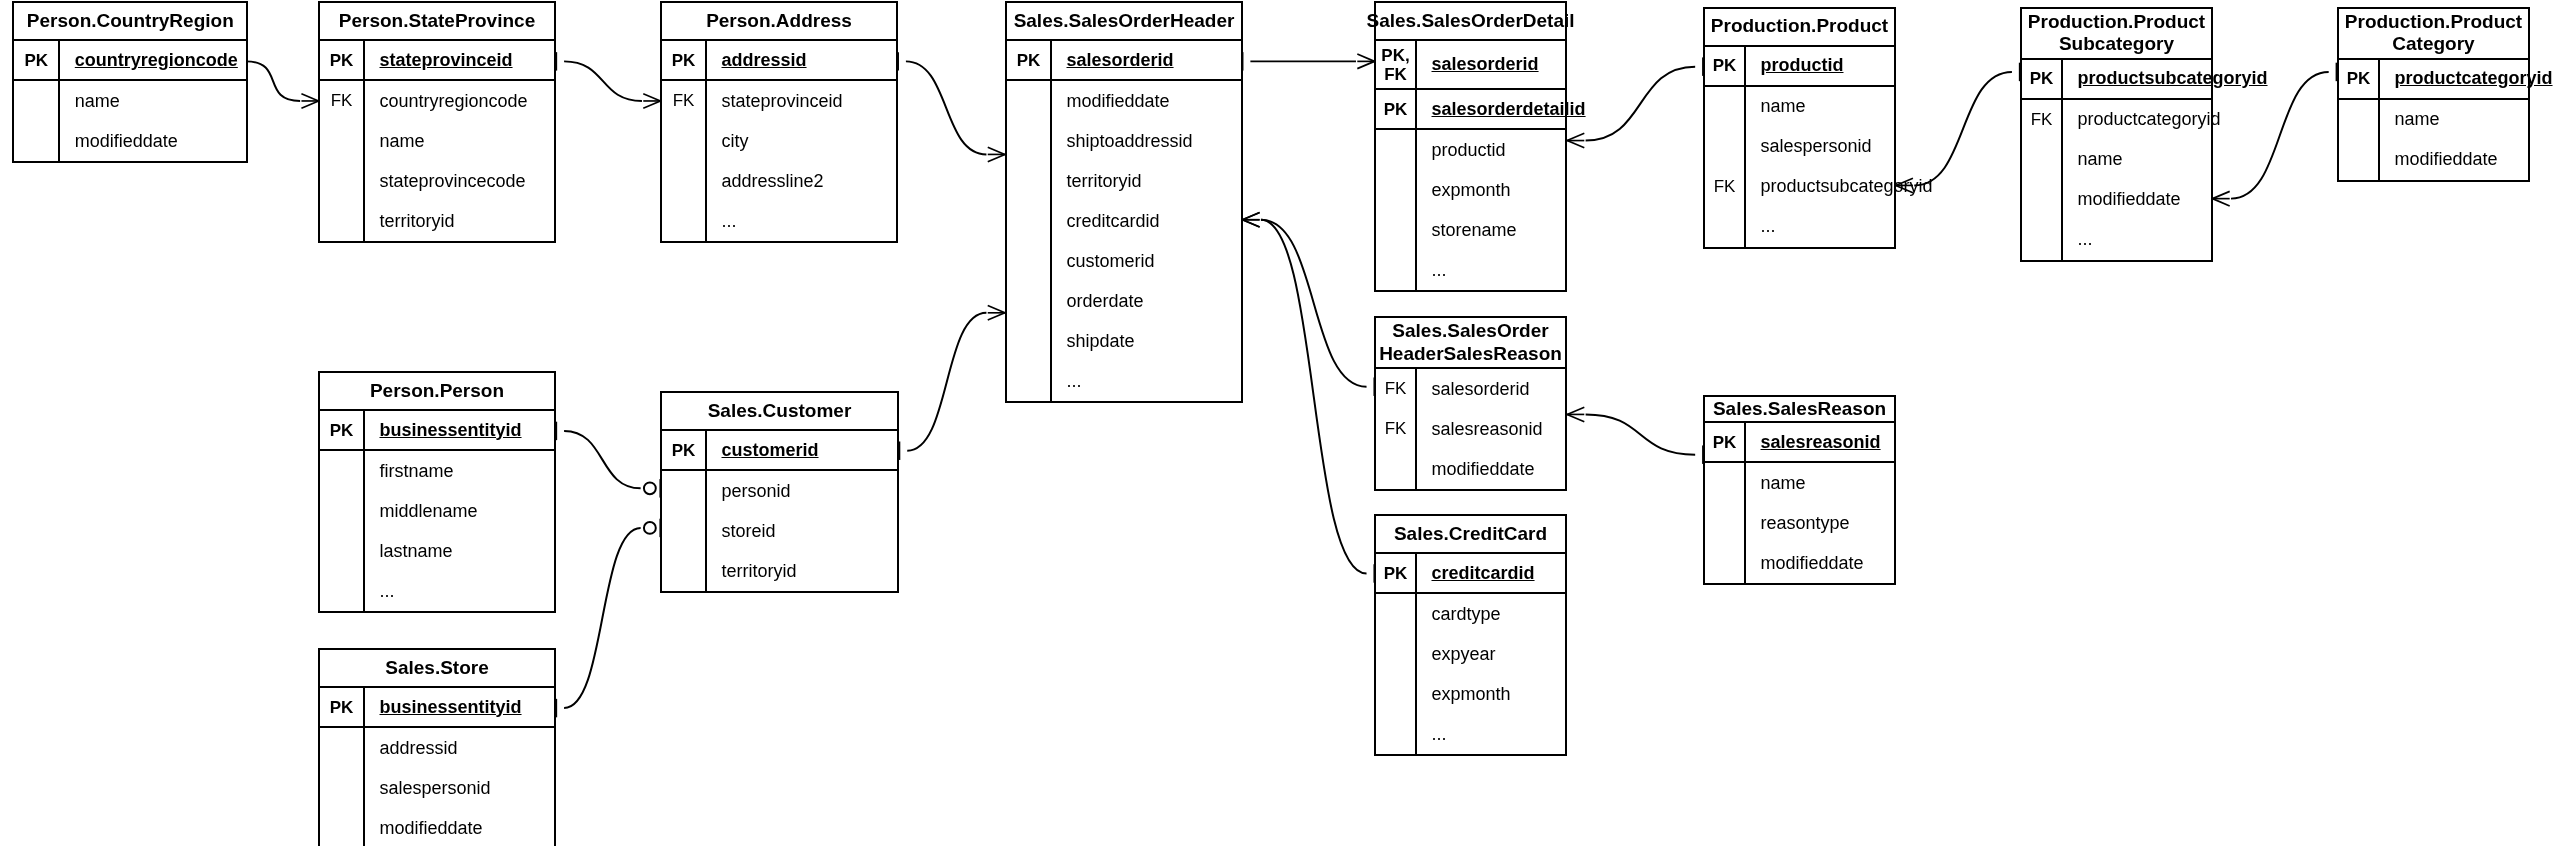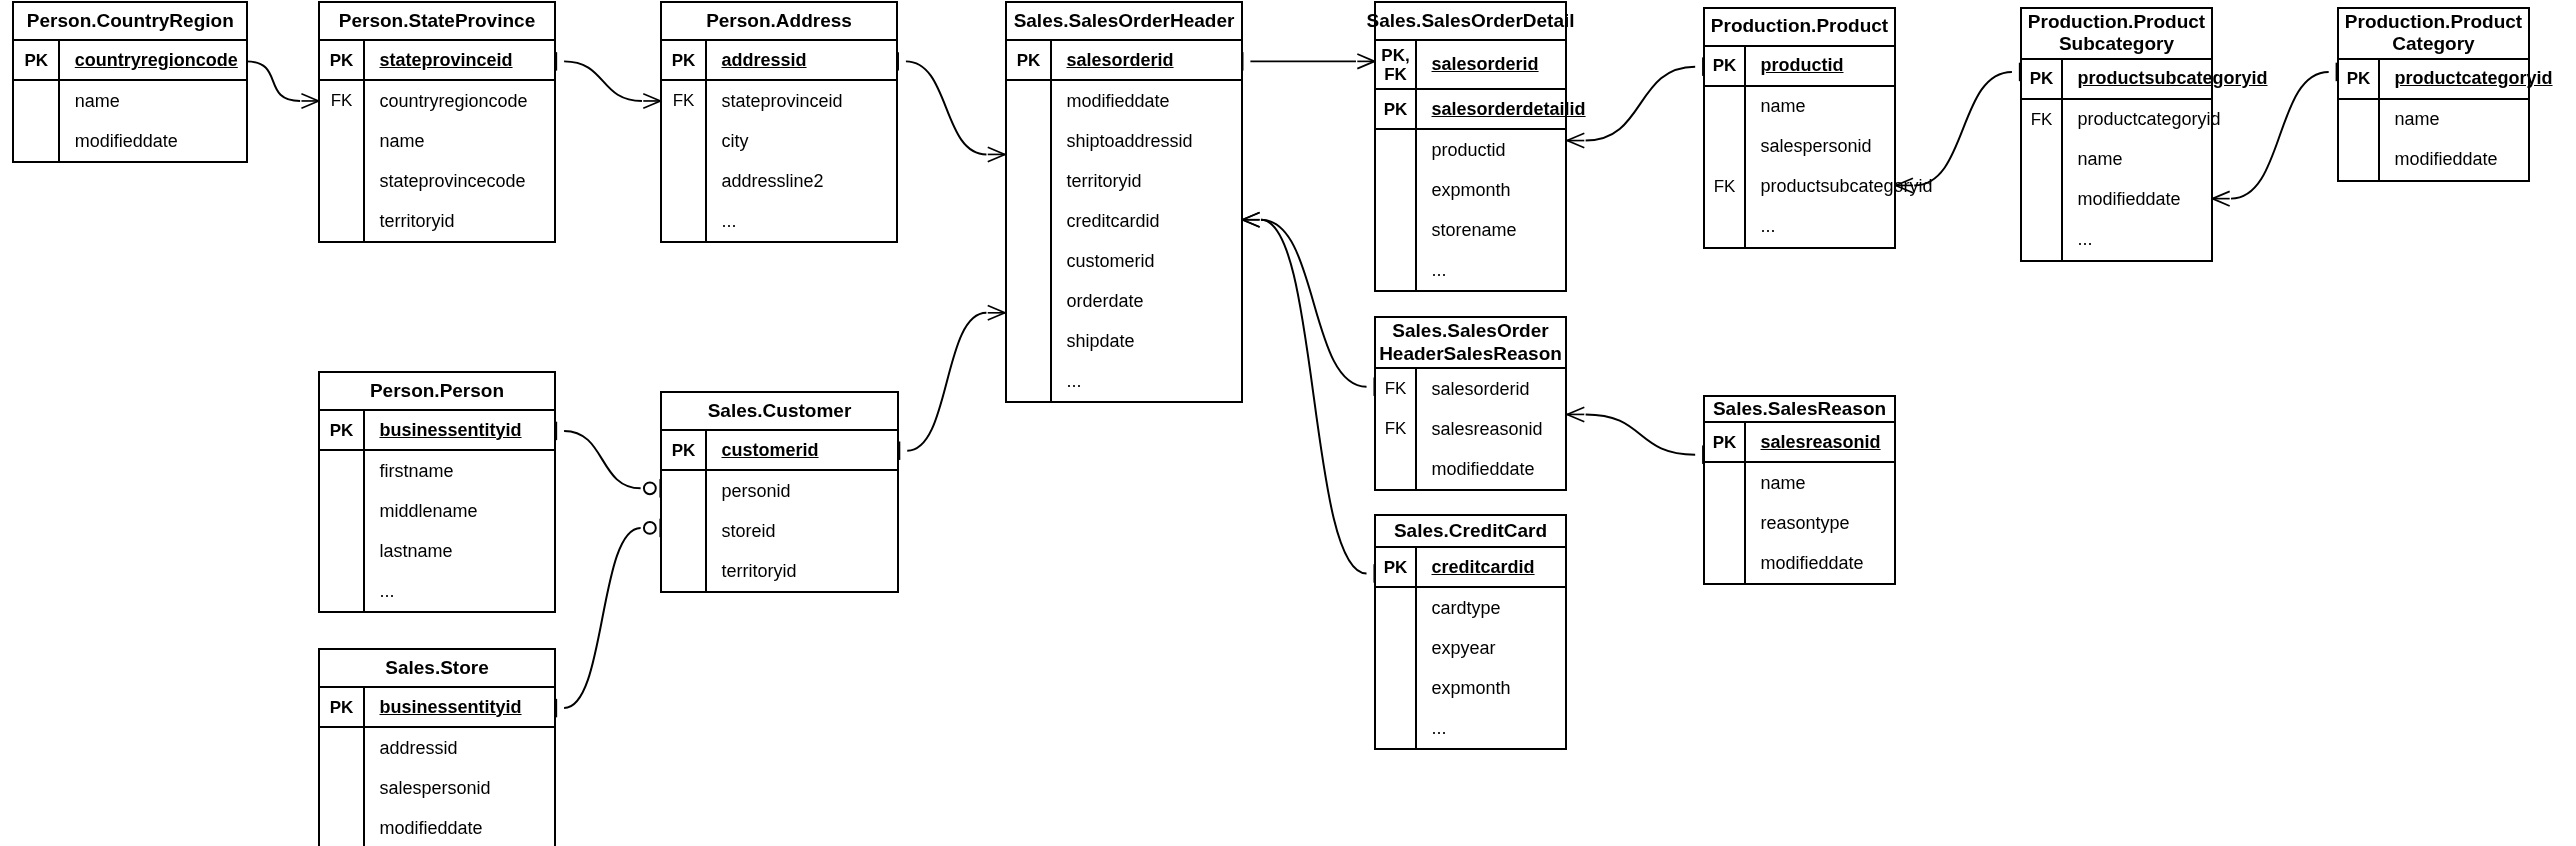--- a/index.html
+++ b/index.html
@@ -381,21 +381,21 @@
           <div class="kline" style="height: 40px;"></div>
         </div>
         <div class="namecol">
           <div class="attrline" style="height: 40px;">name</div>
           <div class="attrline" style="height: 40px;">reasontype</div>
           <div class="attrline" style="height: 40px;">modifieddate</div>
         </div>
       </div>
     </div>
     <div class="entity" style="left: 1374px; top: 514px; width: 193px;">
-      <div class="ent-title" style="height: 32px;">Sales.CreditCard</div>
+      <div class="ent-title" style="height: 38px;">Sales.CreditCard</div>
       <div class="row rowsep" style="height: 40px;">
         <div class="keycell" style="flex: 0 0 41px;">PK</div>
         <div class="namecell pk" style="flex: 1 1 auto;">creditcardid</div>
       </div>
       <div class="attrs">
         <div class="keycol" style="flex: 0 0 41px;">
           <div class="kline" style="height: 40px;"></div>
           <div class="kline" style="height: 40px;"></div>
           <div class="kline" style="height: 40px;"></div>
           <div class="kline" style="height: 40px;"></div>

